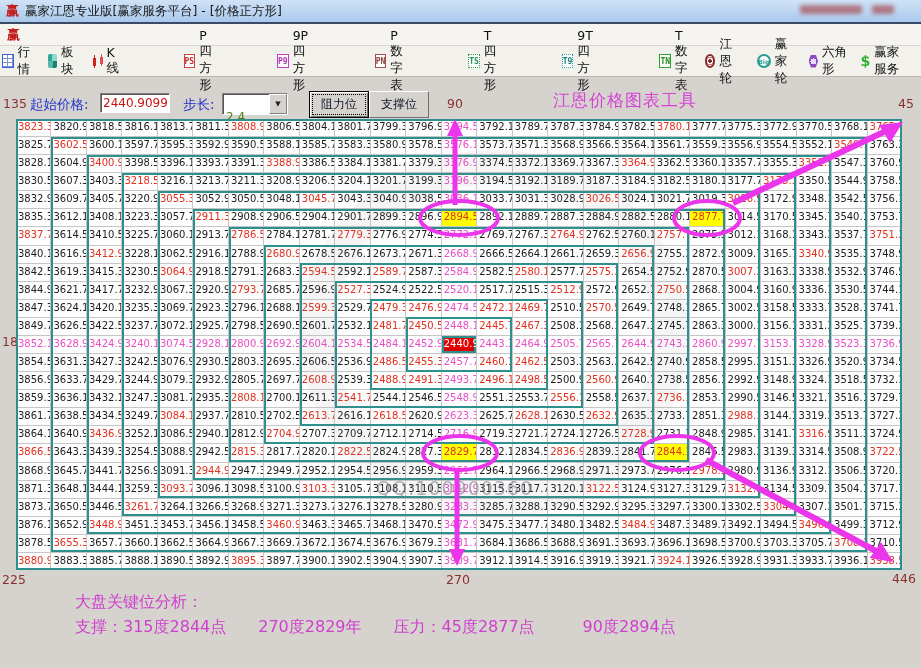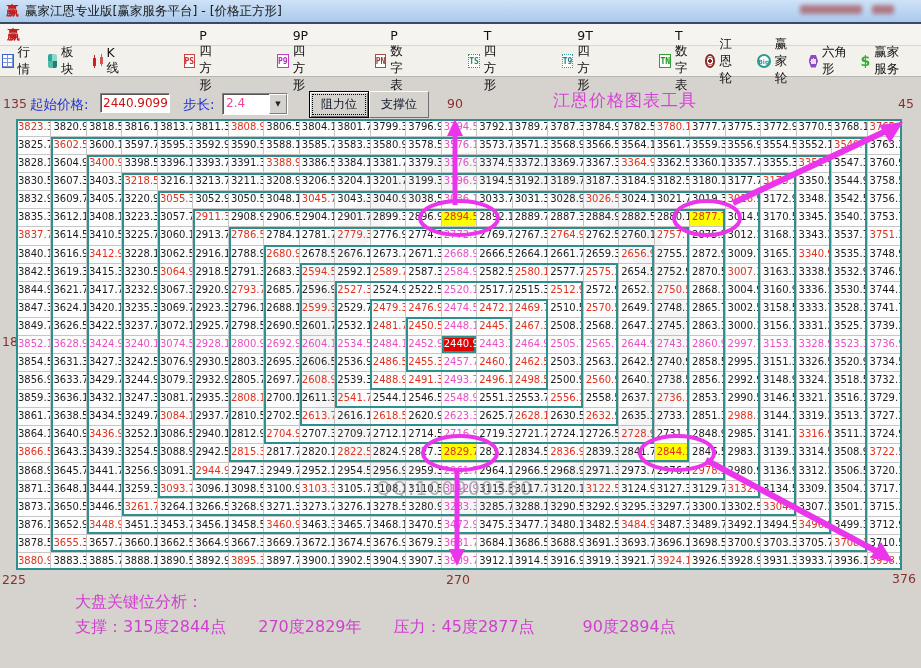--- a/index.html
+++ b/index.html
@@ -40,21 +40,21 @@
      background:radial-gradient(circle,#ead9f8 0 3px,#8a4bbf 3px);}
   .dollar-icon{color:#2faf2f;font-weight:bold;font-size:14px;width:14px;height:15px;}
   
   .angle-label{position:absolute;color:#8a3030;font-size:12.5px;}
   .ctl-label{position:absolute;color:#2233cc;font-size:13.5px;}
   .price-input{position:absolute;left:100px;top:93px;width:64px;height:18px;background:#fff;
      border:1px solid;border-color:#808080 #fff #fff #808080;box-shadow:inset 1px 1px 0 #555;
      color:#cc1111;font-size:12px;font-family:"DejaVu Sans","Liberation Sans",sans-serif;padding:0 2px;}
   .combo{position:absolute;left:222px;top:93px;width:64px;height:20px;background:#fff;
      border:1px solid;border-color:#808080 #fff #fff #808080;box-shadow:inset 1px 1px 0 #555;display:flex;}
-  .combo .val{flex:1;color:#ec4899;font-size:12px;padding:2px 0 0 3px;}
+  .combo .val{flex:1;color:#4d7c0f;font-size:12px;padding:16px 0 0 3px;}
   .combo .drop{width:16px;background:#d6d3ce;border:1px solid;border-color:#fff #808080 #808080 #fff;
      font-size:7px;display:flex;align-items:center;justify-content:center;color:#222;}
   .pushbtn{position:absolute;top:91px;width:58px;height:25px;background:#d6d3ce;font-size:12px;color:#0f172a;
      border:1px solid;border-color:#fff #707070 #707070 #fff;display:flex;align-items:center;justify-content:center;}
   .pushbtn.default{border:1px solid #000;box-shadow:inset 1px 1px 0 #fff,inset -1px -1px 0 #707070;
      outline:1px dotted #000;outline-offset:-4px;}
   .banner{position:absolute;left:553px;top:89px;color:#d543d5;font-size:17px;letter-spacing:1px;}
   
   .grid-wrap{position:absolute;left:16px;top:119px;width:886px;height:451px;background:#c6c6c6;
      display:grid;grid-template-columns:repeat(25,1fr);grid-auto-rows:1fr;gap:1px;}
@@ -152,21 +152,21 @@
 </div>
 <div class="pushbtn default" style="left:309px;">阻力位</div>
 <div class="pushbtn" style="left:369px;">支撑位</div>
 <span class="angle-label" style="left:447px;top:96px;">90</span>
 <span class="banner">江恩价格图表工具</span>
 <span class="angle-label" style="left:898px;top:96px;text-align:right;">45</span>
 
 <span class="angle-label" style="left:2px;top:334px;">180</span>
 <span class="angle-label" style="left:2px;top:572px;">225</span>
 <span class="angle-label" style="left:446px;top:572px;">270</span>
-<span class="angle-label" style="left:892px;top:571px;">376</span>
+<span class="angle-label" style="left:892px;top:571px;">446</span>
 
 <div class="grid-wrap" id="gann-grid">
     <div class="cell mark">3823.30</div>
     <div class="cell">3820.90</div>
     <div class="cell">3818.50</div>
     <div class="cell">3816.10</div>
     <div class="cell">3813.70</div>
     <div class="cell">3811.30</div>
     <div class="cell mark">3808.90</div>
     <div class="cell">3806.50</div>

